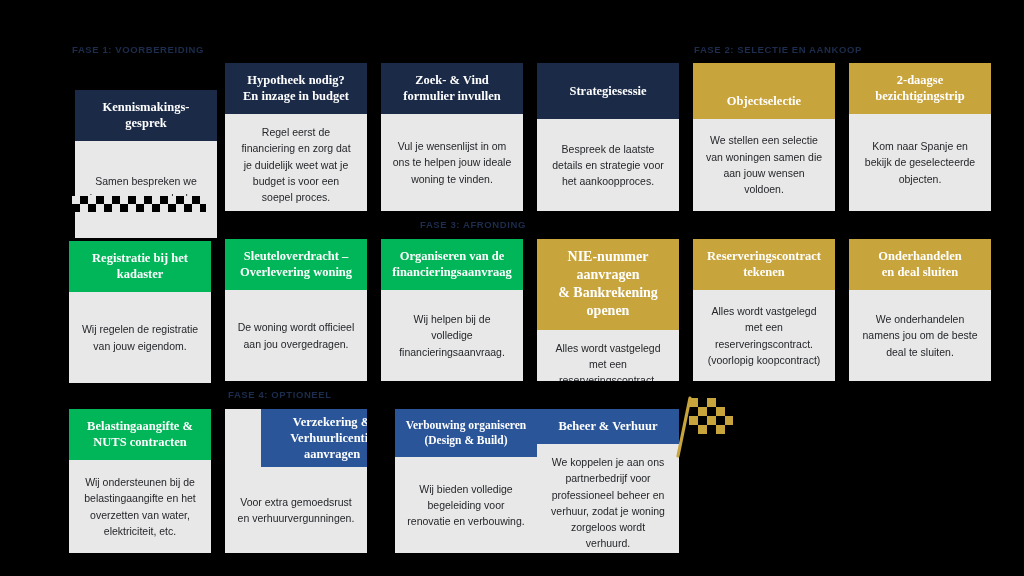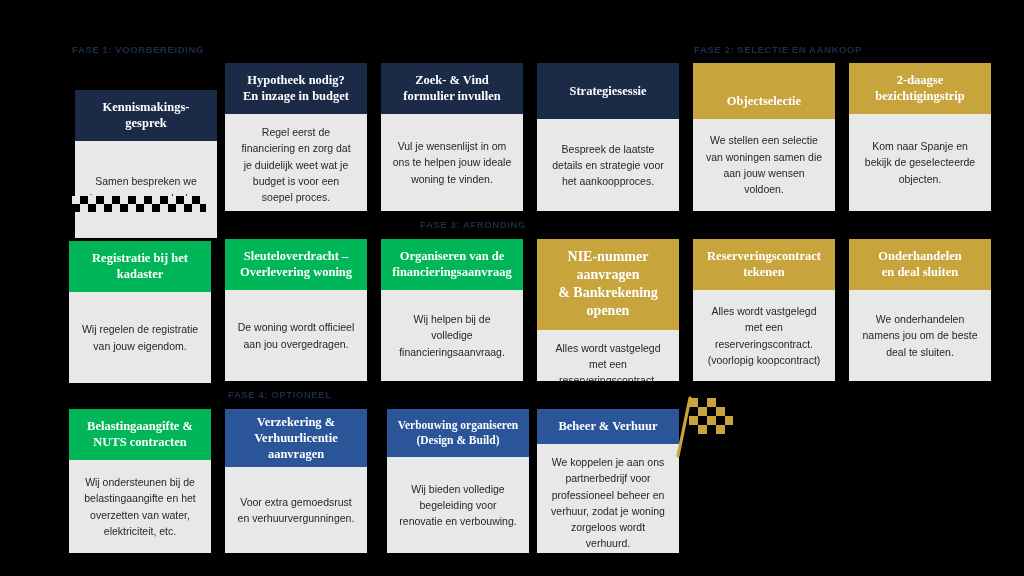--- a/index.html
+++ b/index.html
@@ -184,27 +184,27 @@
   </div>
 
   <div class="card" style="left:69px;top:409px;height:144px;">
     <div class="card-head head-green">
       <span><span>Belastingaangifte &amp;</span><br><span>NUTS contracten</span></span>
     </div>
     <div class="card-body">Wij ondersteunen bij de belastingaangifte en het overzetten van water, elektriciteit, etc.</div>
   </div>
 
   <div class="card" style="left:225px;top:409px;height:144px;">
-    <div class="card-head head-blue" style="height:58px;">
+    <div class="card-head head-blue" style="height:58px;margin-left:36px;">
       <span><span>Verzekering &amp;</span><br><span>Verhuurlicentie</span><br><span>aanvragen</span></span>
     </div>
     <div class="card-body">Voor extra gemoedsrust en verhuurvergunningen.</div>
   </div>
 
-  <div class="card" style="left:387px;top:409px;height:144px;">
+  <div class="card" style="left:395px;top:409px;height:144px;">
     <div class="card-head head-blue" style="font-size:11.5px;">
       <span><span>Verbouwing organiseren</span><br><span>(Design &amp; Build)</span></span>
     </div>
     <div class="card-body">Wij bieden volledige begeleiding voor renovatie en verbouwing.</div>
   </div>
 
   <div class="card" style="left:537px;top:409px;height:144px;">
     <div class="card-head head-blue" style="height:48px;">
       <span>Beheer &amp; Verhuur</span>
     </div>

